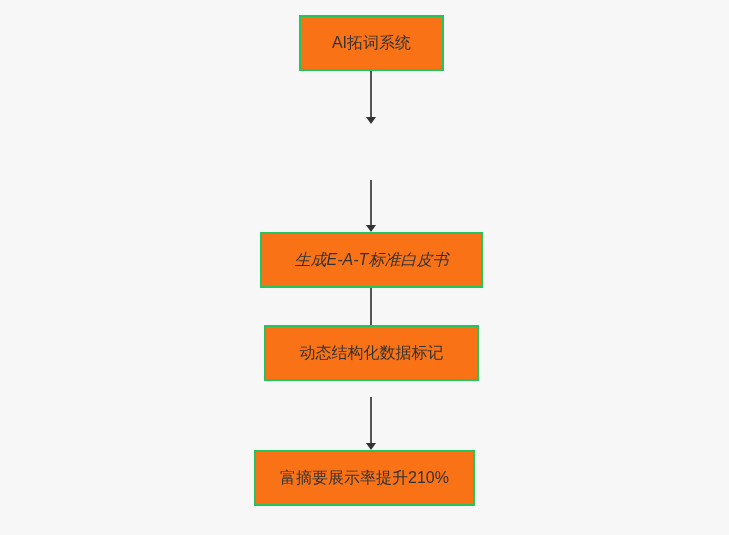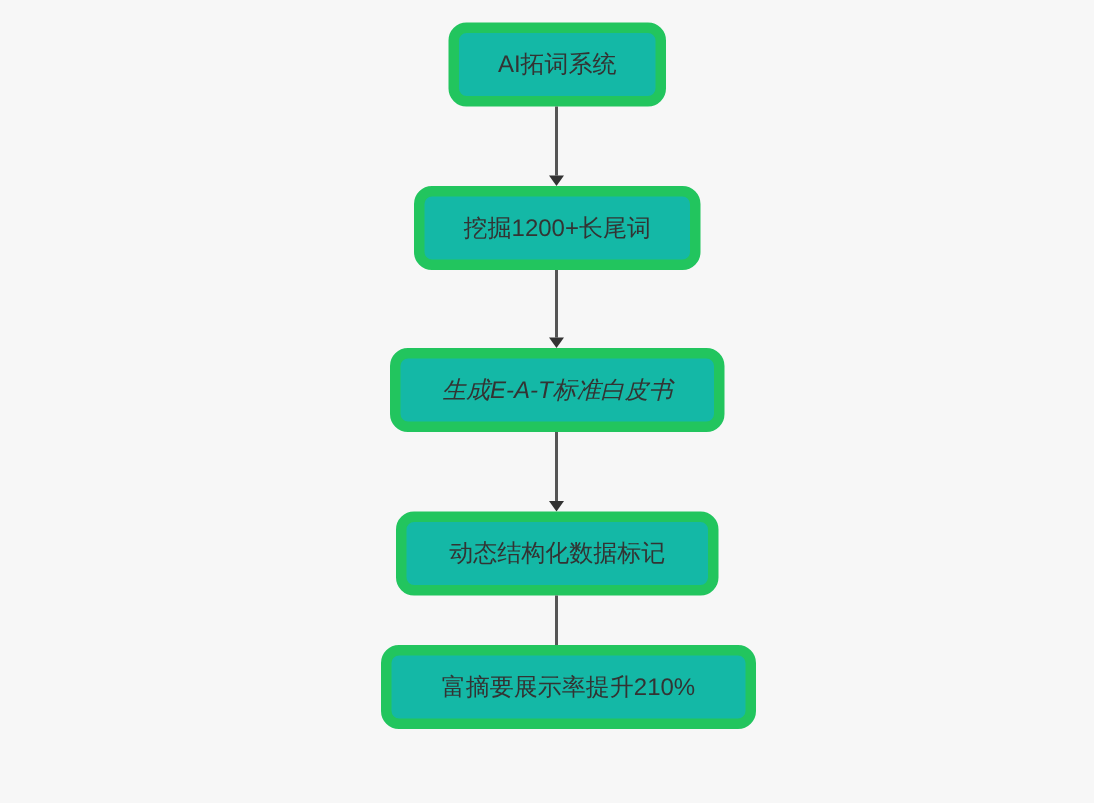--- a/index.html
+++ b/index.html
@@ -14,36 +14,36 @@
     overflow: hidden;
   }
   .canvas {
     position: relative;
     width: 729px;
     height: 535px;
   }
   .node {
     position: absolute;
     box-sizing: border-box;
-    background: #14b8a6;
-    border: 7px solid #22c55e;
-    border-radius: 12px;
+    background: #f97316;
+    border: 2px solid #22c55e;
+    border-radius: 0;
     color: #333333;
     font-size: 16px;
     display: flex;
     align-items: center;
     justify-content: center;
     text-align: center;
     white-space: nowrap;
   }
   .n1 { left: 299px; top: 15px;  width: 145px; height: 56px; }
   .n2 { left: 276px; top: 124px; width: 191px; height: 56px; }
   .n3 { left: 260px; top: 232px; width: 223px; height: 56px; font-style: italic; }
-  .n4 { left: 264px; top: 341px; width: 215px; height: 56px; }
-  .n5 { left: 254px; top: 430px; width: 250px; height: 56px; }
+  .n4 { left: 264px; top: 325px; width: 215px; height: 56px; }
+  .n5 { left: 254px; top: 450px; width: 221px; height: 56px; }
 
   .edge {
     position: absolute;
     width: 12px;
     left: 365px;
   }
   .edge .shaft {
     position: absolute;
     left: 5px;
     top: 0;
@@ -75,23 +75,20 @@
 
   <div class="node n1">
     <span>AI拓词系统</span>
   </div>
 
   <div class="edge e1">
     <div class="shaft"></div>
     <div class="head"></div>
   </div>
 
-  <div class="node n2">
-    <span>挖掘1200+长尾词</span>
-  </div>
 
   <div class="edge e2">
     <div class="shaft"></div>
     <div class="head"></div>
   </div>
 
   <div class="node n3">
     <span>生成E-A-T标准白皮书</span>
   </div>
 

